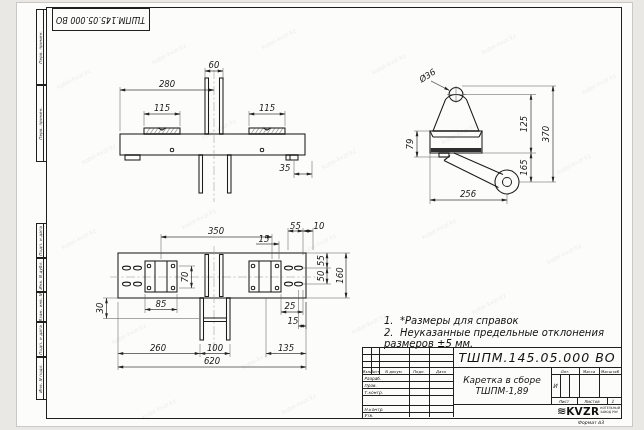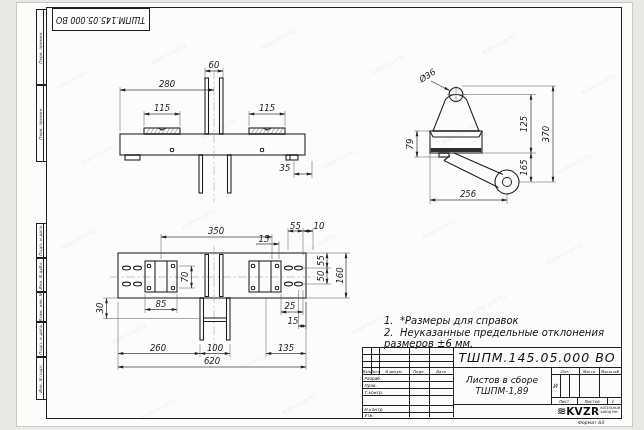--- a/index.html
+++ b/index.html
@@ -281,21 +281,21 @@
       <line class="d" x1="118" y1="367" x2="306" y2="367" marker-start="url(#ar)" marker-end="url(#ar)"></line>
       <text class="dt" x="212" y="364">620</text>
     </g>
   </svg>
 
   <div class="notes">
     <div>
       <span class="num">1.</span><span>*Размеры для справок</span>
     </div>
     <div>
-      <span class="num">2.</span><span>Неуказанные предельные отклонения размеров  ±6 мм.</span>
+      <span class="num">2.</span><span>Неуказанные предельные отклонения размеров  ±5 мм.</span>
     </div>
   </div>
 
   <div class="tb">
 
     <div class="hl" style="left:0;top:6px;width:90px"></div>
     <div class="hl" style="left:0;top:12.5px;width:90px"></div>
     <div class="hl" style="left:0;top:19px;width:258px"></div>
     <div class="hl" style="left:0;top:26px;width:90px"></div>
     <div class="hl" style="left:188px;top:26px;width:70px"></div>
@@ -327,21 +327,21 @@
     <span class="lab" style="left:78px;top:22.5px">Дата</span>
 
     <span class="rowlab" style="top:27.5px">Разраб.</span>
     <span class="rowlab" style="top:34.5px">Пров.</span>
     <span class="rowlab" style="top:41.5px">Т.контр.</span>
     <span class="rowlab" style="top:58.5px">Н.контр.</span>
     <span class="rowlab" style="top:65px">Утв.</span>
 
     <div class="desig">ТШПМ.145.05.000 ВО</div>
     <div class="pname">
-      <span>Листов в сборе</span>
+      <span>Каретка в сборе</span>
       <span>ТШПМ-1,89</span>
     </div>
 
     <span class="lab" style="left:202px;top:22.5px">Лит.</span>
     <span class="lab" style="left:226px;top:22.5px">Масса</span>
     <span class="lab" style="left:247px;top:22.5px">Масштаб</span>
     <span class="litval" style="left:192.5px;top:37px">И</span>
 
     <span class="lab" style="left:201px;top:52.5px;font-size:4.2px">Лист</span>
     <span class="lab" style="left:229px;top:52.5px;font-size:4.2px">Листов</span>

